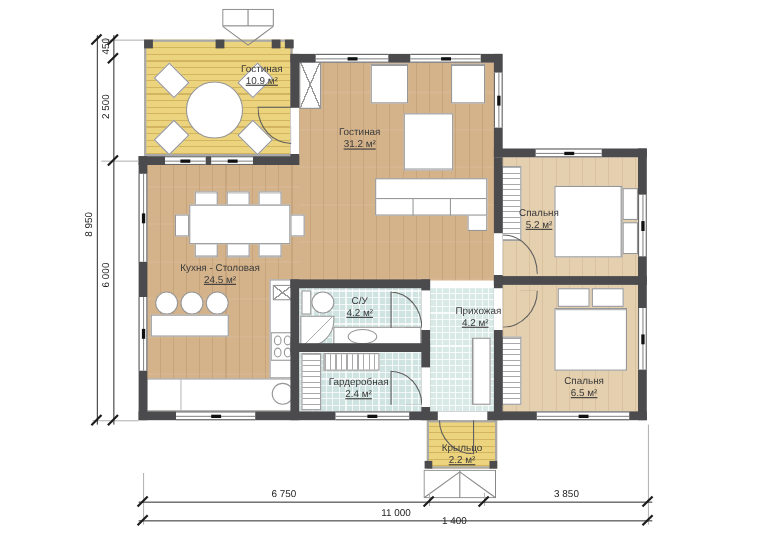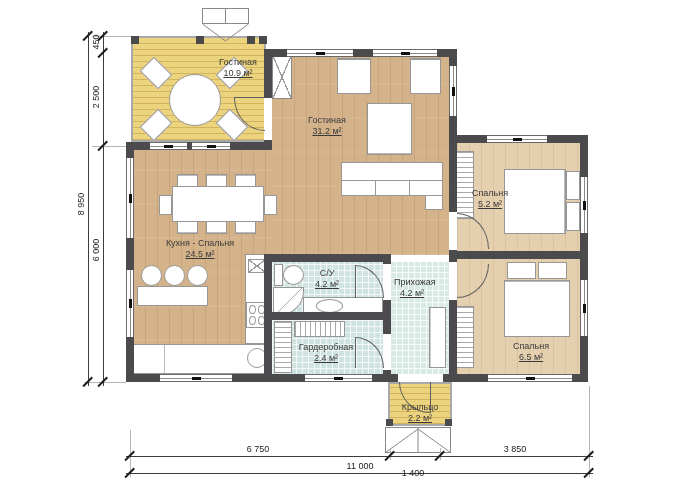--- a/index.html
+++ b/index.html
@@ -195,28 +195,28 @@
   </div>
   <div class="room-label" style="left:292px;top:115px;width:70px;">
     <div class="rname">Гостиная</div>
     <div class="rarea">31.2 м²</div>
   </div>
   <div class="room-label" style="left:459px;top:188px;width:62px;">
     <div class="rname">Спальня</div>
     <div class="rarea">5.2 м²</div>
   </div>
   <div class="room-label" style="left:149px;top:238px;width:102px;">
-    <div class="rname">Кухня - Спальня</div>
+    <div class="rname">Кухня - Столовая</div>
     <div class="rarea">24.5 м²</div>
   </div>
   <div class="room-label" style="left:297px;top:268px;width:60px;">
     <div class="rname">С/У</div>
     <div class="rarea">4.2 м²</div>
   </div>
-  <div class="room-label" style="left:394px;top:277px;width:36px;">
+  <div class="room-label" style="left:414px;top:277px;width:36px;">
     <div class="rname">Прихожая</div>
     <div class="rarea">4.2 м²</div>
   </div>
   <div class="room-label" style="left:293px;top:342px;width:66px;">
     <div class="rname">Гардеробная</div>
     <div class="rarea">2.4 м²</div>
   </div>
   <div class="room-label" style="left:499px;top:341px;width:64px;">
     <div class="rname">Спальня</div>
     <div class="rarea">6.5 м²</div>

